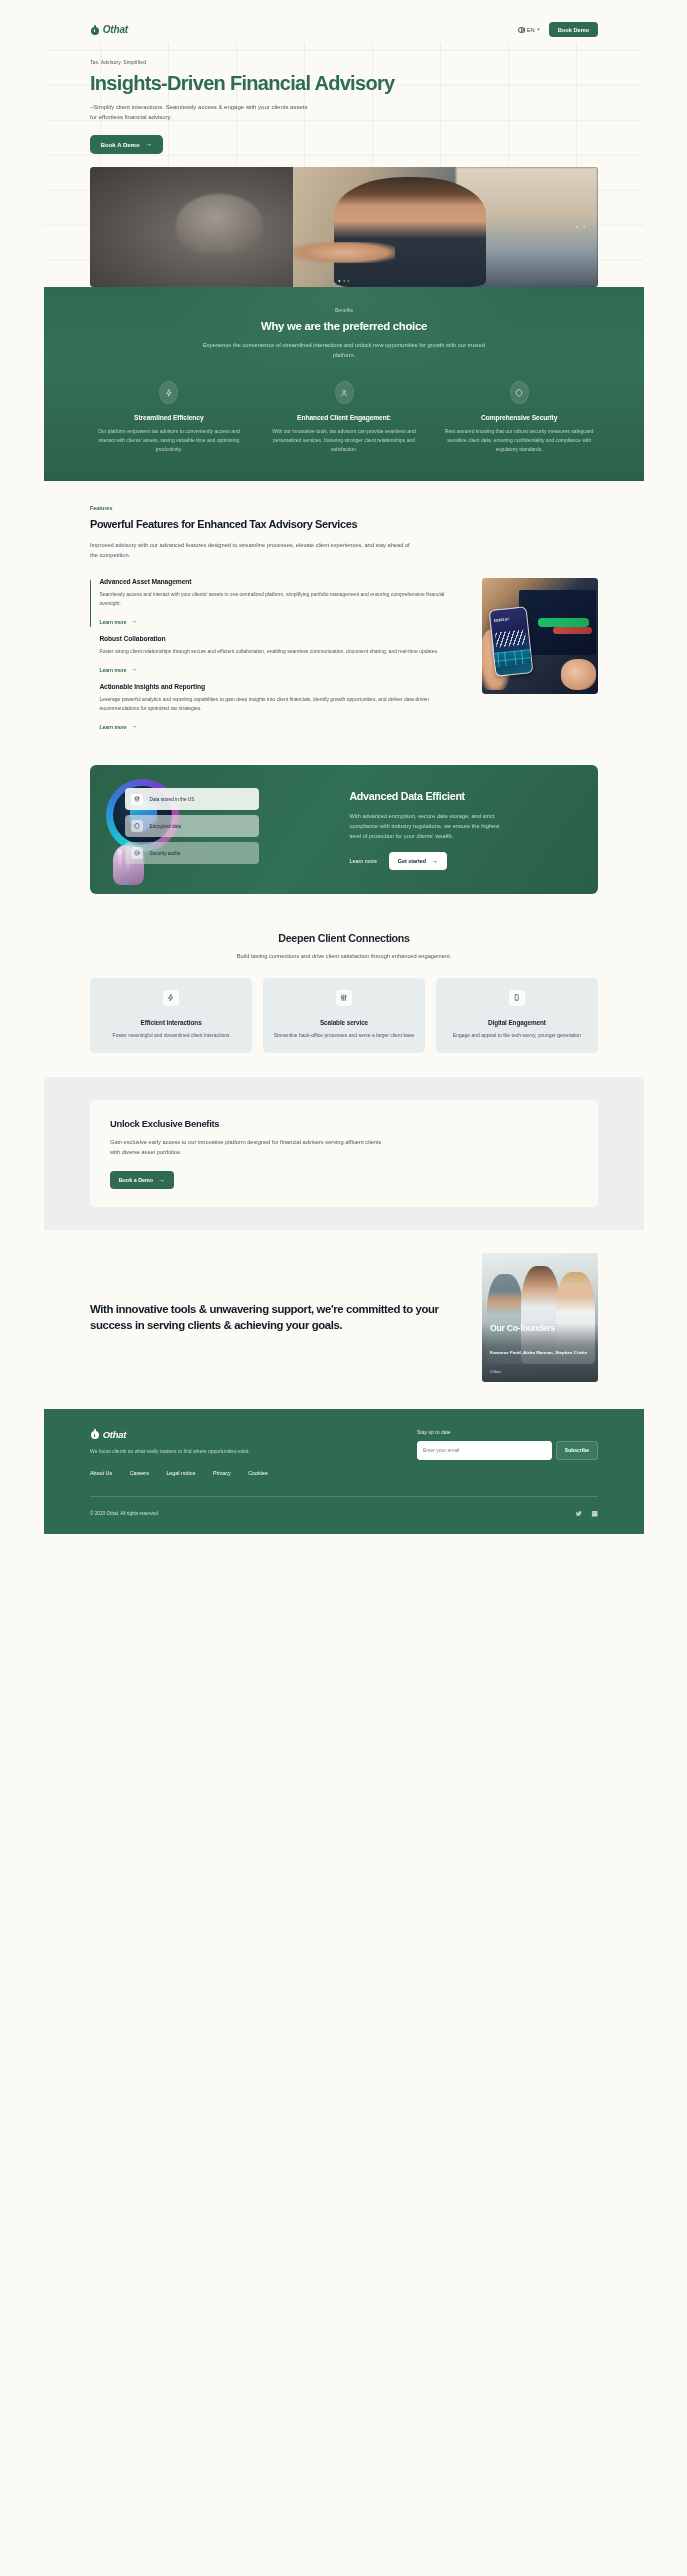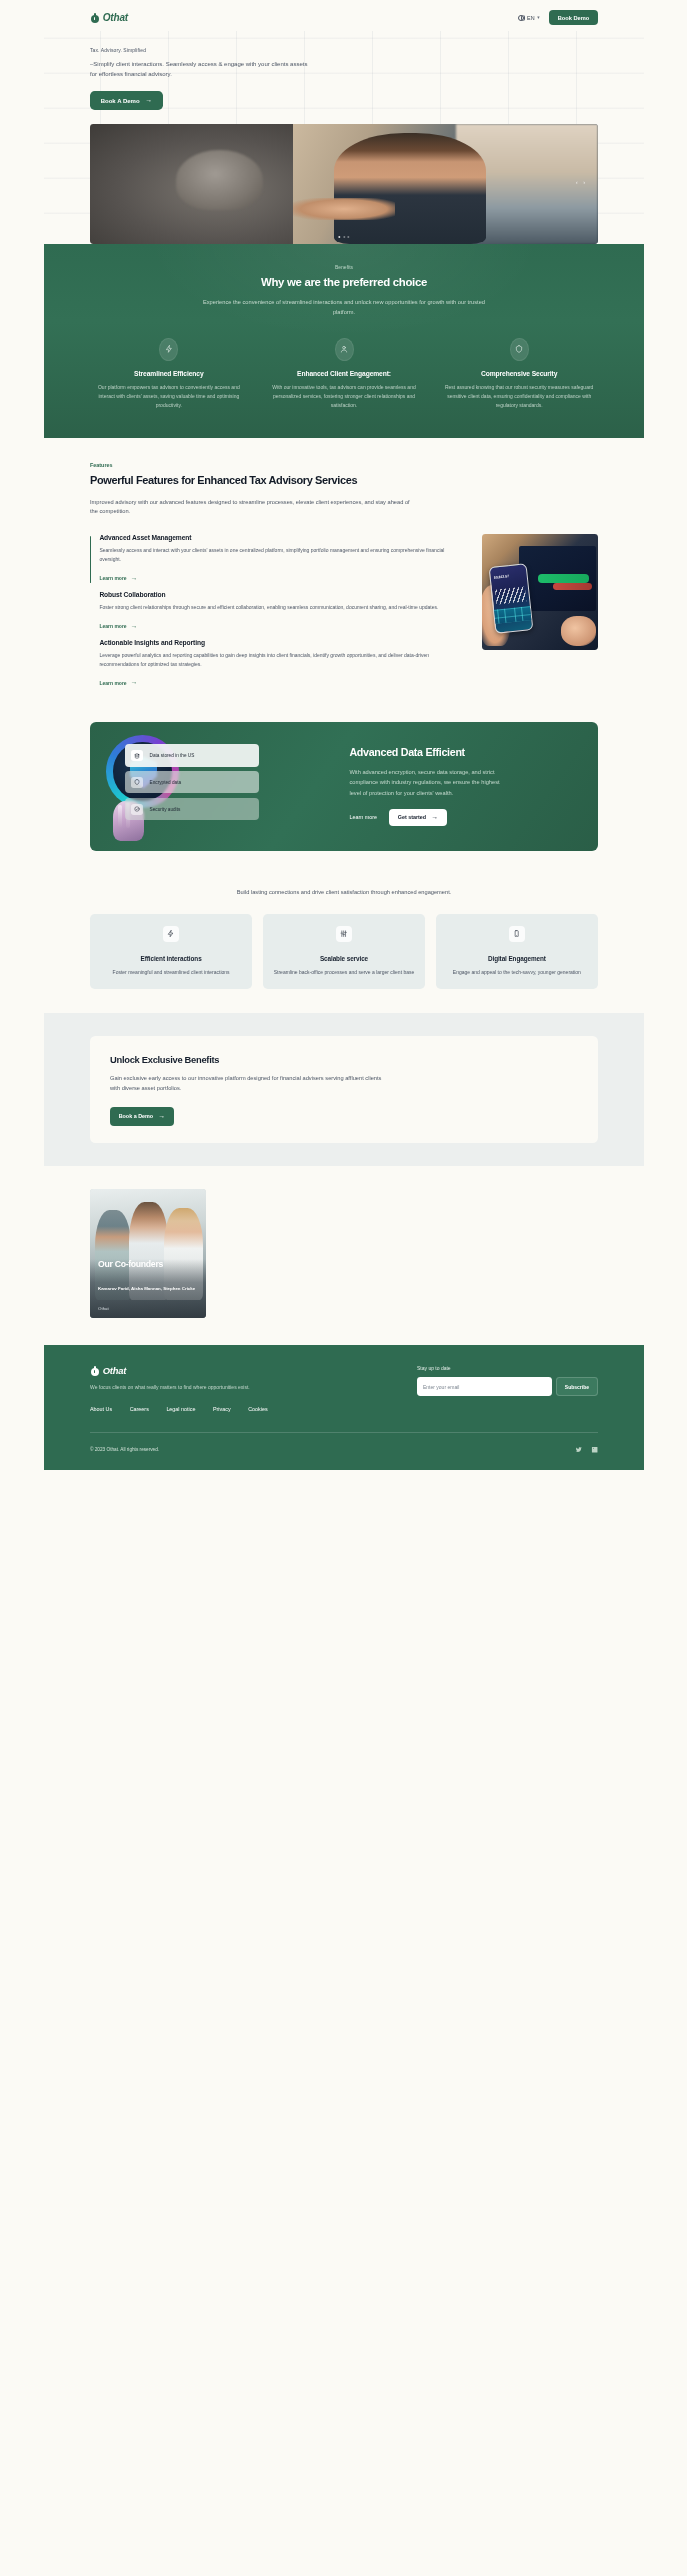--- a/index.html
+++ b/index.html
@@ -4,21 +4,21 @@
 <title>Othat — Insights-Driven Financial Advisory</title>
 <style>
   * { margin:0; padding:0; box-sizing:border-box; }
   html,body { width:688px; }
   body {
     font-family:"Liberation Sans", sans-serif;
     background:#fbfaf5;
     color:#17202e;
     -webkit-font-smoothing:antialiased;
   }
-  .wrap { width:600px; margin:4px auto; position:relative; }
+  .wrap { width:600px; margin:16px auto; position:relative; }
 
   
   .header {
     height:27px; display:flex; align-items:center;
     padding:0 46px; background:#fbfaf5; position:relative; z-index:5;
   }
   .brand { display:flex; align-items:center; gap:3.4px; }
   .brand-mark { width:9.4px; height:10px; position:relative; }
   .brand-mark .ball {
     position:absolute; left:0.7px; top:2px; width:8px; height:8px;
@@ -411,20 +411,21 @@
         <span class="chev">▾</span>
       </div>
       <button class="btn-green">Book Demo</button>
     </div>
   </header>
 
   <section class="hero">
     <div class="grid-bg"></div>
     <div class="hero-inner">
       <div class="eyebrow">Tax. Advisory. Simplified</div>
+      <h1>Insights-Driven Financial Advisory</h1>
       <p>–Simplify client interactions. Seamlessly access &amp; engage with your clients assets for effortless financial advisory.</p>
       <button class="btn-hero">
         <span>Book A Demo</span>
         <span class="arrow">→</span>
       </button>
     </div>
     <div class="hero-photo">
       <div class="photo-blur-l"></div>
       <div class="photo-blur-r"></div>
       <div class="photo-room"></div>
@@ -581,20 +582,21 @@
           <button class="btn-white">
             <span>Get started</span>
             <span class="arrow">→</span>
           </button>
         </div>
       </div>
     </div>
   </section>
 
   <section class="conn">
+    <h2>Deepen Client Connections</h2>
     <p>Build lasting connections and drive client satisfaction through enhanced engagement.</p>
     <div class="conn-cards">
 
       <div class="conn-card">
         <div class="conn-ic">
           <svg viewBox="0 0 24 24" fill="none" stroke="#17202e" stroke-width="1.8" stroke-linecap="round" stroke-linejoin="round">
               <path d="M13 2 4 14h7l-1 8 9-12h-7l1-8z"></path>
             </svg>
         </div>
         <h3>Efficient interactions</h3>
@@ -633,20 +635,23 @@
         <p>Gain exclusive early access to our innovative platform designed for financial advisers serving affluent clients with diverse asset portfolios.</p>
       </div>
       <button class="btn-demo2">
         <span>Book a Demo</span>
         <span class="arrow">→</span>
       </button>
     </div>
   </section>
 
   <section class="founders">
+    <div class="founders-txt">
+      <h2>With innovative tools &amp; unwavering support, we're committed to your success in serving clients &amp; achieving your goals.</h2>
+    </div>
     <div class="founders-photo">
       <div class="fp-bg"></div>
       <div class="fp-p1"></div>
       <div class="fp-p2"></div>
       <div class="fp-p3"></div>
       <div class="fp-overlay">
         <h3>Our Co-founders</h3>
         <div class="names">Kamarov Farid, Aisha Mannan, Stephen Cricke</div>
         <div class="org">Othat</div>
       </div>

